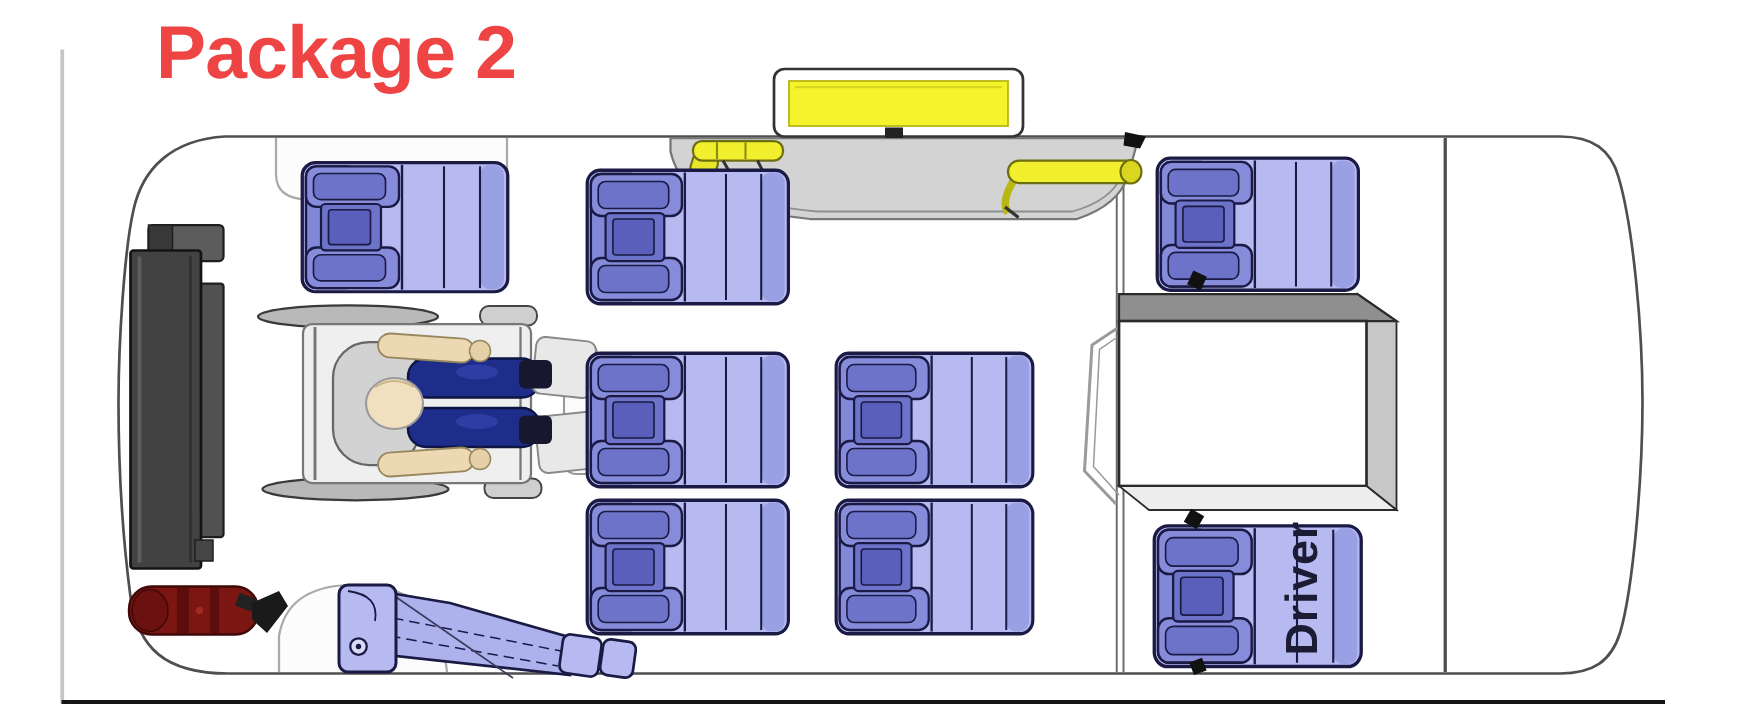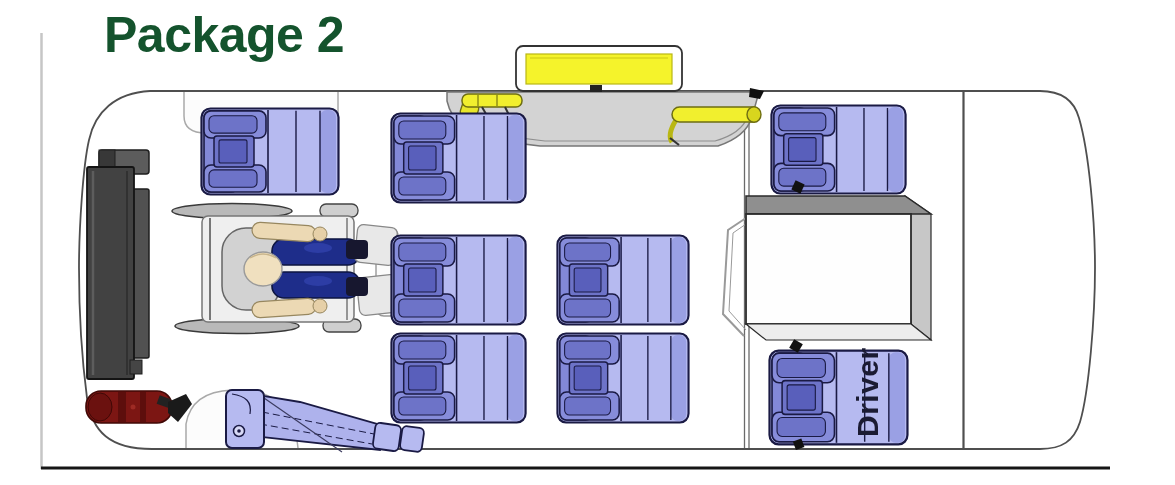--- a/index.html
+++ b/index.html
@@ -9,21 +9,21 @@
     background:#ffffff;
     overflow:hidden;
     font-family:"Liberation Sans",sans-serif;
   }
   .page-title{
     position:absolute;
     left:104px;top:6px;
     font-size:50px;
     font-weight:800;
     letter-spacing:-0.5px;
-    color:#14532d;
+    color:#ef4444;
     font-family:"Liberation Sans",sans-serif;
   }
   svg{position:absolute;left:0;top:0;}
   text.driver-label{
     font-family:"Liberation Sans",sans-serif;
     font-size:30px;
     font-weight:600;
     fill:#1b1b33;
     letter-spacing:0.5px;
   }

